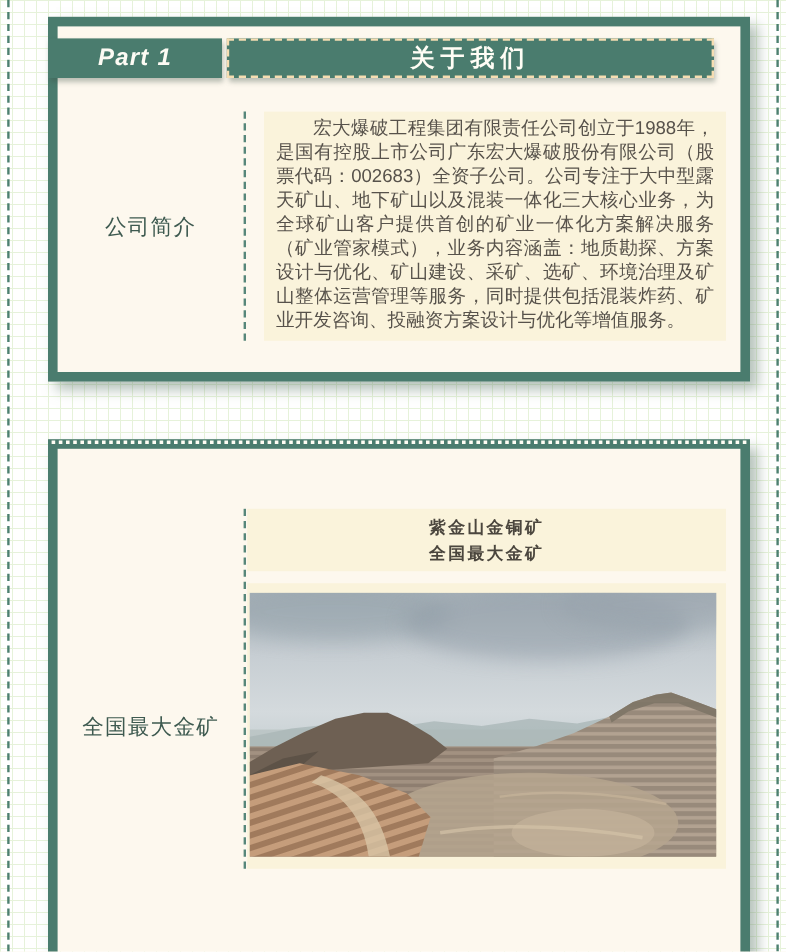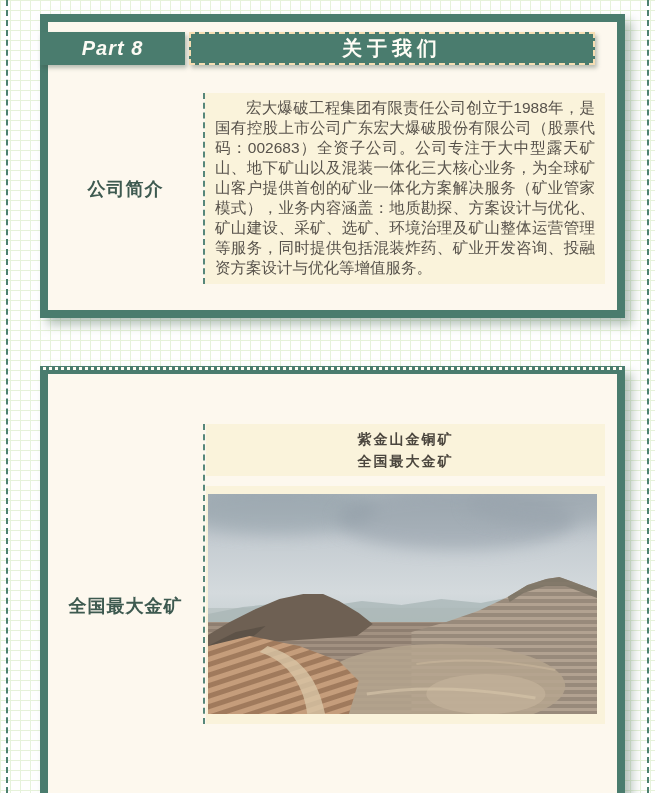--- a/index.html
+++ b/index.html
@@ -49,30 +49,30 @@
     display:flex;align-items:center;justify-content:center;
     box-shadow:2px 3px 4px rgba(60,80,70,.35);
   }
 
   .body-row{display:flex;align-items:stretch;}
   .label-col{
     width:155px;flex:0 0 155px;display:flex;
     align-items:center;justify-content:center;
   }
   .row-label{
-    color:#3e5a50;font-weight:bold;font-size:18px;letter-spacing:1px;
+    color:#3e5a50;font-weight:normal;font-size:18px;letter-spacing:1px;
   }
   .content-col{
     flex:1;border-left:2px dashed #57877a;margin-right:12px;
     display:flex;flex-direction:column;
   }
 
   #panel-1 .body-row{margin-top:28px;}
   .para-block{
-    background:#faf3db;margin-left:0;padding:5px 10px 6px 10px;
+    background:#faf3db;margin-left:15px;padding:5px 10px 6px 10px;
     color:#57524b;font-size:15.5px;line-height:20px;
     text-align:justify;
   }
   .para-block p{margin:0;text-indent:2em;}
 
   #panel-2 .body-row{margin-top:50px;}
   .proj-title-block{
     background:#faf3db;margin-left:1px;padding:4px 8px;
     text-align:center;color:#4b463e;font-weight:bold;
     font-size:14px;line-height:22px;letter-spacing:2px;
@@ -86,21 +86,21 @@
   .label-col.tall .row-label{margin-top:170px;}
 </style>
 </head>
 <body>
 
 <div class="edge-dash left"></div>
 <div class="edge-dash right"></div>
 
 <div class="panel" id="panel-1">
   <div class="hdr-row">
-    <div class="part-badge">Part 8</div>
+    <div class="part-badge">Part 1</div>
     <div class="sec-title">关于我们</div>
   </div>
   <div class="body-row">
     <div class="label-col">
       <span class="row-label">公司简介</span>
     </div>
     <div class="content-col">
       <div class="para-block">
         <p>宏大爆破工程集团有限责任公司创立于1988年，是国有控股上市公司广东宏大爆破股份有限公司（股票代码：002683）全资子公司。公司专注于大中型露天矿山、地下矿山以及混装一体化三大核心业务，为全球矿山客户提供首创的矿业一体化方案解决服务（矿业管家模式），业务内容涵盖：地质勘探、方案设计与优化、矿山建设、采矿、选矿、环境治理及矿山整体运营管理等服务，同时提供包括混装炸药、矿业开发咨询、投融资方案设计与优化等增值服务。</p>
       </div>

